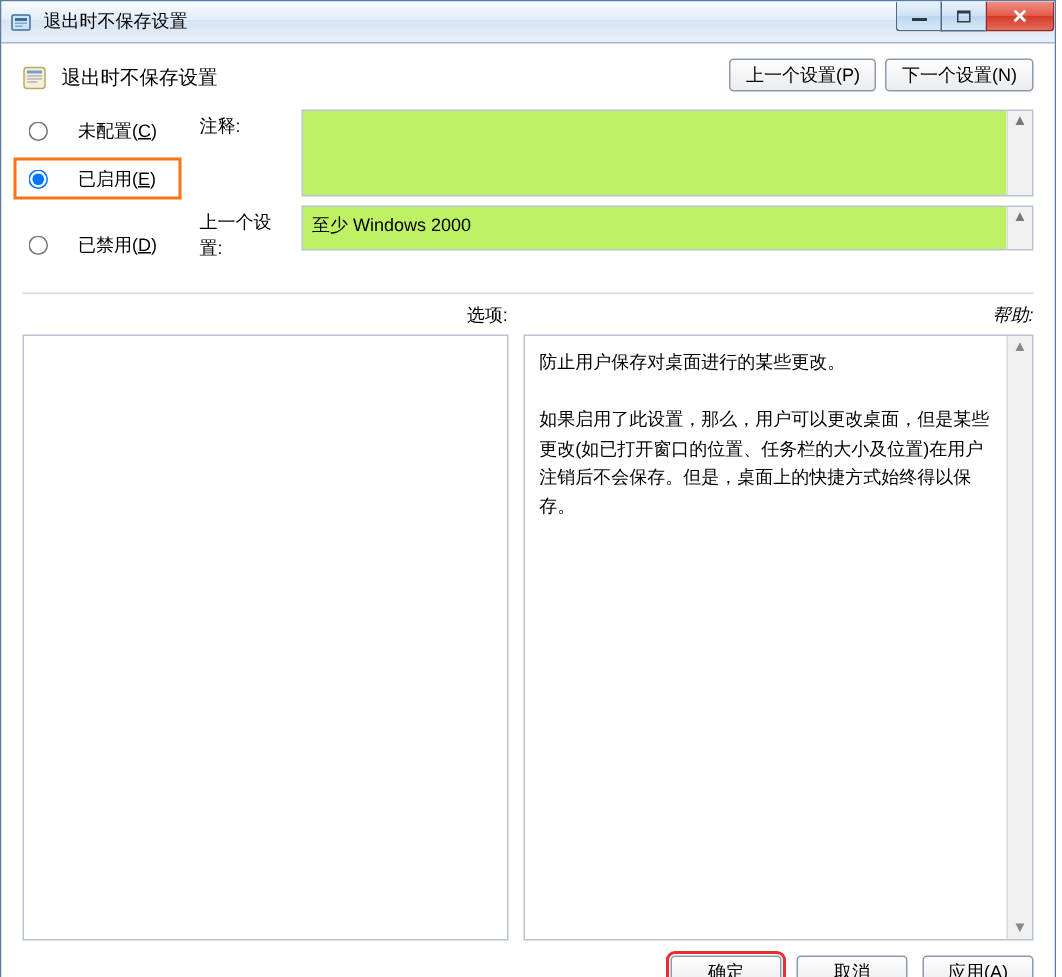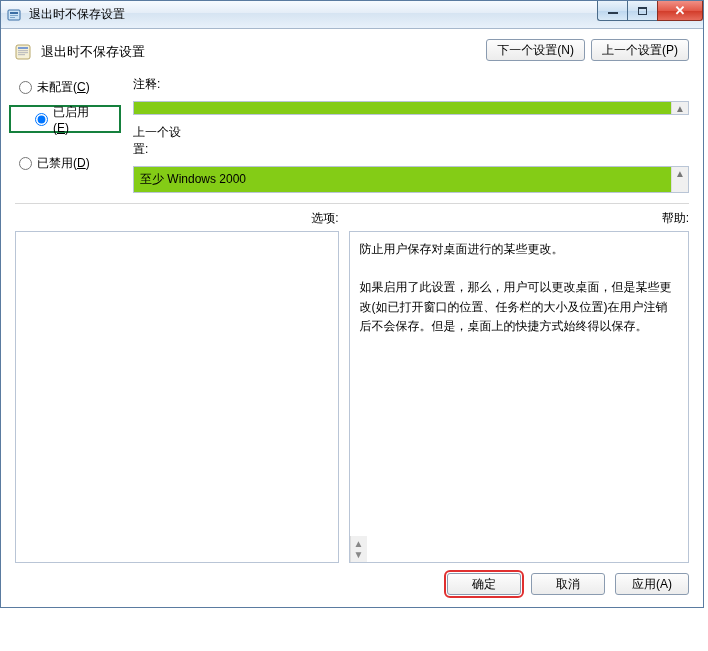--- a/index.html
+++ b/index.html
@@ -101,78 +101,77 @@
   .config-area {
     display:flex;
     gap: 18px;
     margin-bottom: 8px;
   }
   .radio-col {
     width: 100px;
     padding-top: 4px;
   }
   .radio-row {
-    display:flex; align-items:center; gap:5px;
+    display:flex; align-items:center; gap:20px;
     height:20px; margin-bottom:12px;
     padding-left:4px;
   }
   .radio-row input { margin:0; }
   .radio-row label { font-size:12px; }
   .radio-row .u { text-decoration: underline; }
   .highlight-box {
-    border: 2px solid #15803d;
-    padding: 2px 20px;
+    border: 2px solid #f97316;
+    padding: 2px 4px;
     margin: -4px -6px 8px -6px;
   }
   .note-col {
     flex:1;
     display:flex; flex-direction:column; gap:6px;
   }
   .note-row , .platform-row {
-    display:flex; gap:8px;flex-direction:column;
+    display:flex; gap:8px;
   }
   .note-row .lbl, .platform-row .lbl {
     width:60px; padding-top:3px;
   }
   .scroll-hint {
     width:17px;
     background:#f0f0f0;
     border-left:1px solid #dcdcdc;
     align-self:stretch;
     display:flex; align-items:flex-start; justify-content:center;
     color:#777; font-size:10px; padding-top:1px;
   }
   .plat-wrap, .note-wrap { display:flex; flex:1; border:1px solid #b9c5d6;}
-  .plat-wrap .plat-content, .note-wrap .note-content { flex:1; padding:4px 6px; background:#84cc16;}
+  .plat-wrap .plat-content, .note-wrap .note-content { flex:1; padding:4px 6px; background:#bef264;}
   .note-wrap { height:58px; }
   .plat-wrap { height:30px; }
 
   .divider {
     border: none;
     border-top:1px solid #d8d8d8;
     margin: 10px 0 6px 0;
   }
 
   
   .lower-labels {
     display:flex;
     margin-bottom:4px;
     text-align:right;
   }
   .lower-labels .l-left { width: 48%; }
-  .lower-labels .l-right { flex:1; }
+  .lower-labels .l-right { flex:1;font-style:italic; }
   .panes {
     display:flex; gap:10px;
   }
   .pane {
     border:1px solid #b9c5d6;
     background:#fff;
-    height:332px;
+    height:404px;
     position:relative;
-    flex-direction:column;
   }
   .pane-left { width:48%; }
   .pane-right { flex:1; display:flex;}
   .pane-right .help-content {
     flex:1; padding:8px 10px; font-size:12px; line-height:1.6;
     overflow:hidden;
   }
   .pane-right .vscroll {
     width:17px; background:#f0f0f0; border-left:1px solid #dcdcdc;
     display:flex; flex-direction:column; justify-content:space-between;
@@ -229,24 +228,24 @@
             <rect x="3" y="4" width="10" height="2" fill="#7a9bd1"></rect>
             <rect x="3" y="7" width="10" height="1.2" fill="#bfbfbf"></rect>
             <rect x="3" y="9" width="10" height="1.2" fill="#bfbfbf"></rect>
             <rect x="3" y="11" width="7" height="1.2" fill="#bfbfbf"></rect>
           </svg>
         </span>
         <span class="policy-title">退出时不保存设置</span>
       </div>
       <div class="header-right">
         <button class="btn">
-            <span>下一个设置(N)</span>
+            <span>上一个设置(P)</span>
           </button>
         <button class="btn">
-            <span>上一个设置(P)</span>
+            <span>下一个设置(N)</span>
           </button>
       </div>
     </div>
 
     <div class="config-area">
 
       <div class="radio-col">
         <div class="radio-row">
           <input type="radio" name="state" style="">
           <label><span>未配置(</span><span class="u">C</span><span>)</span></label>

